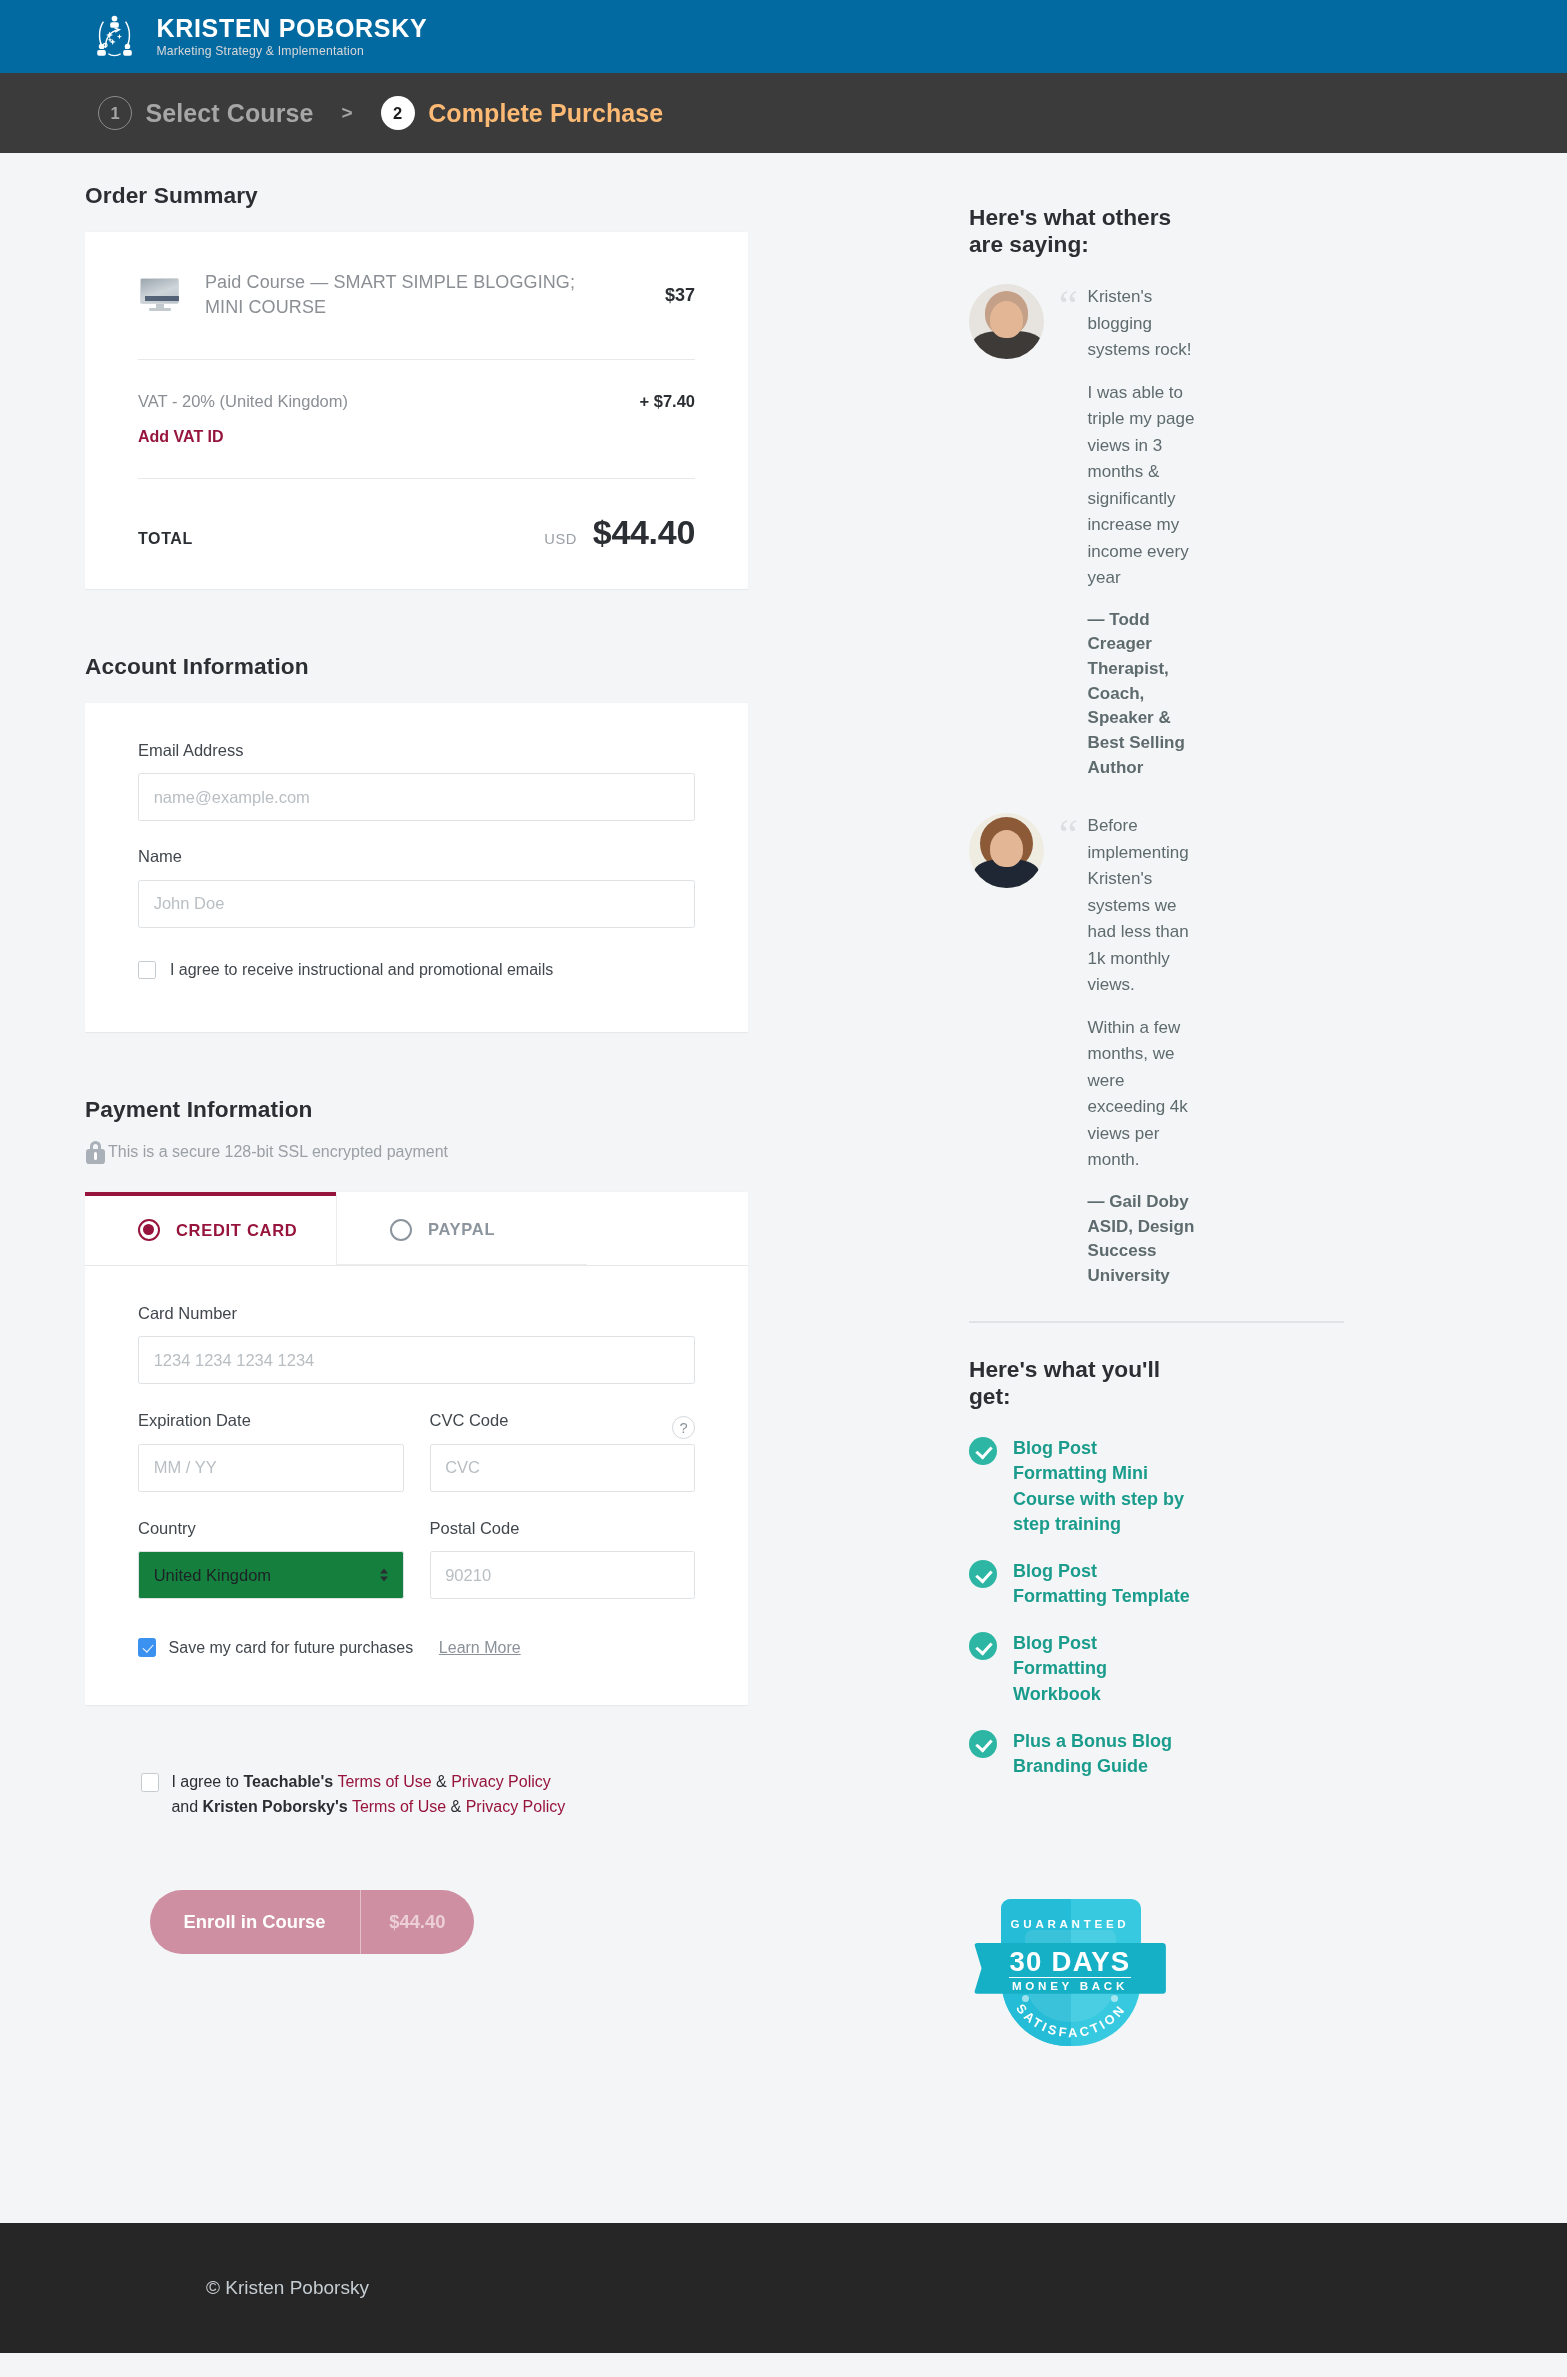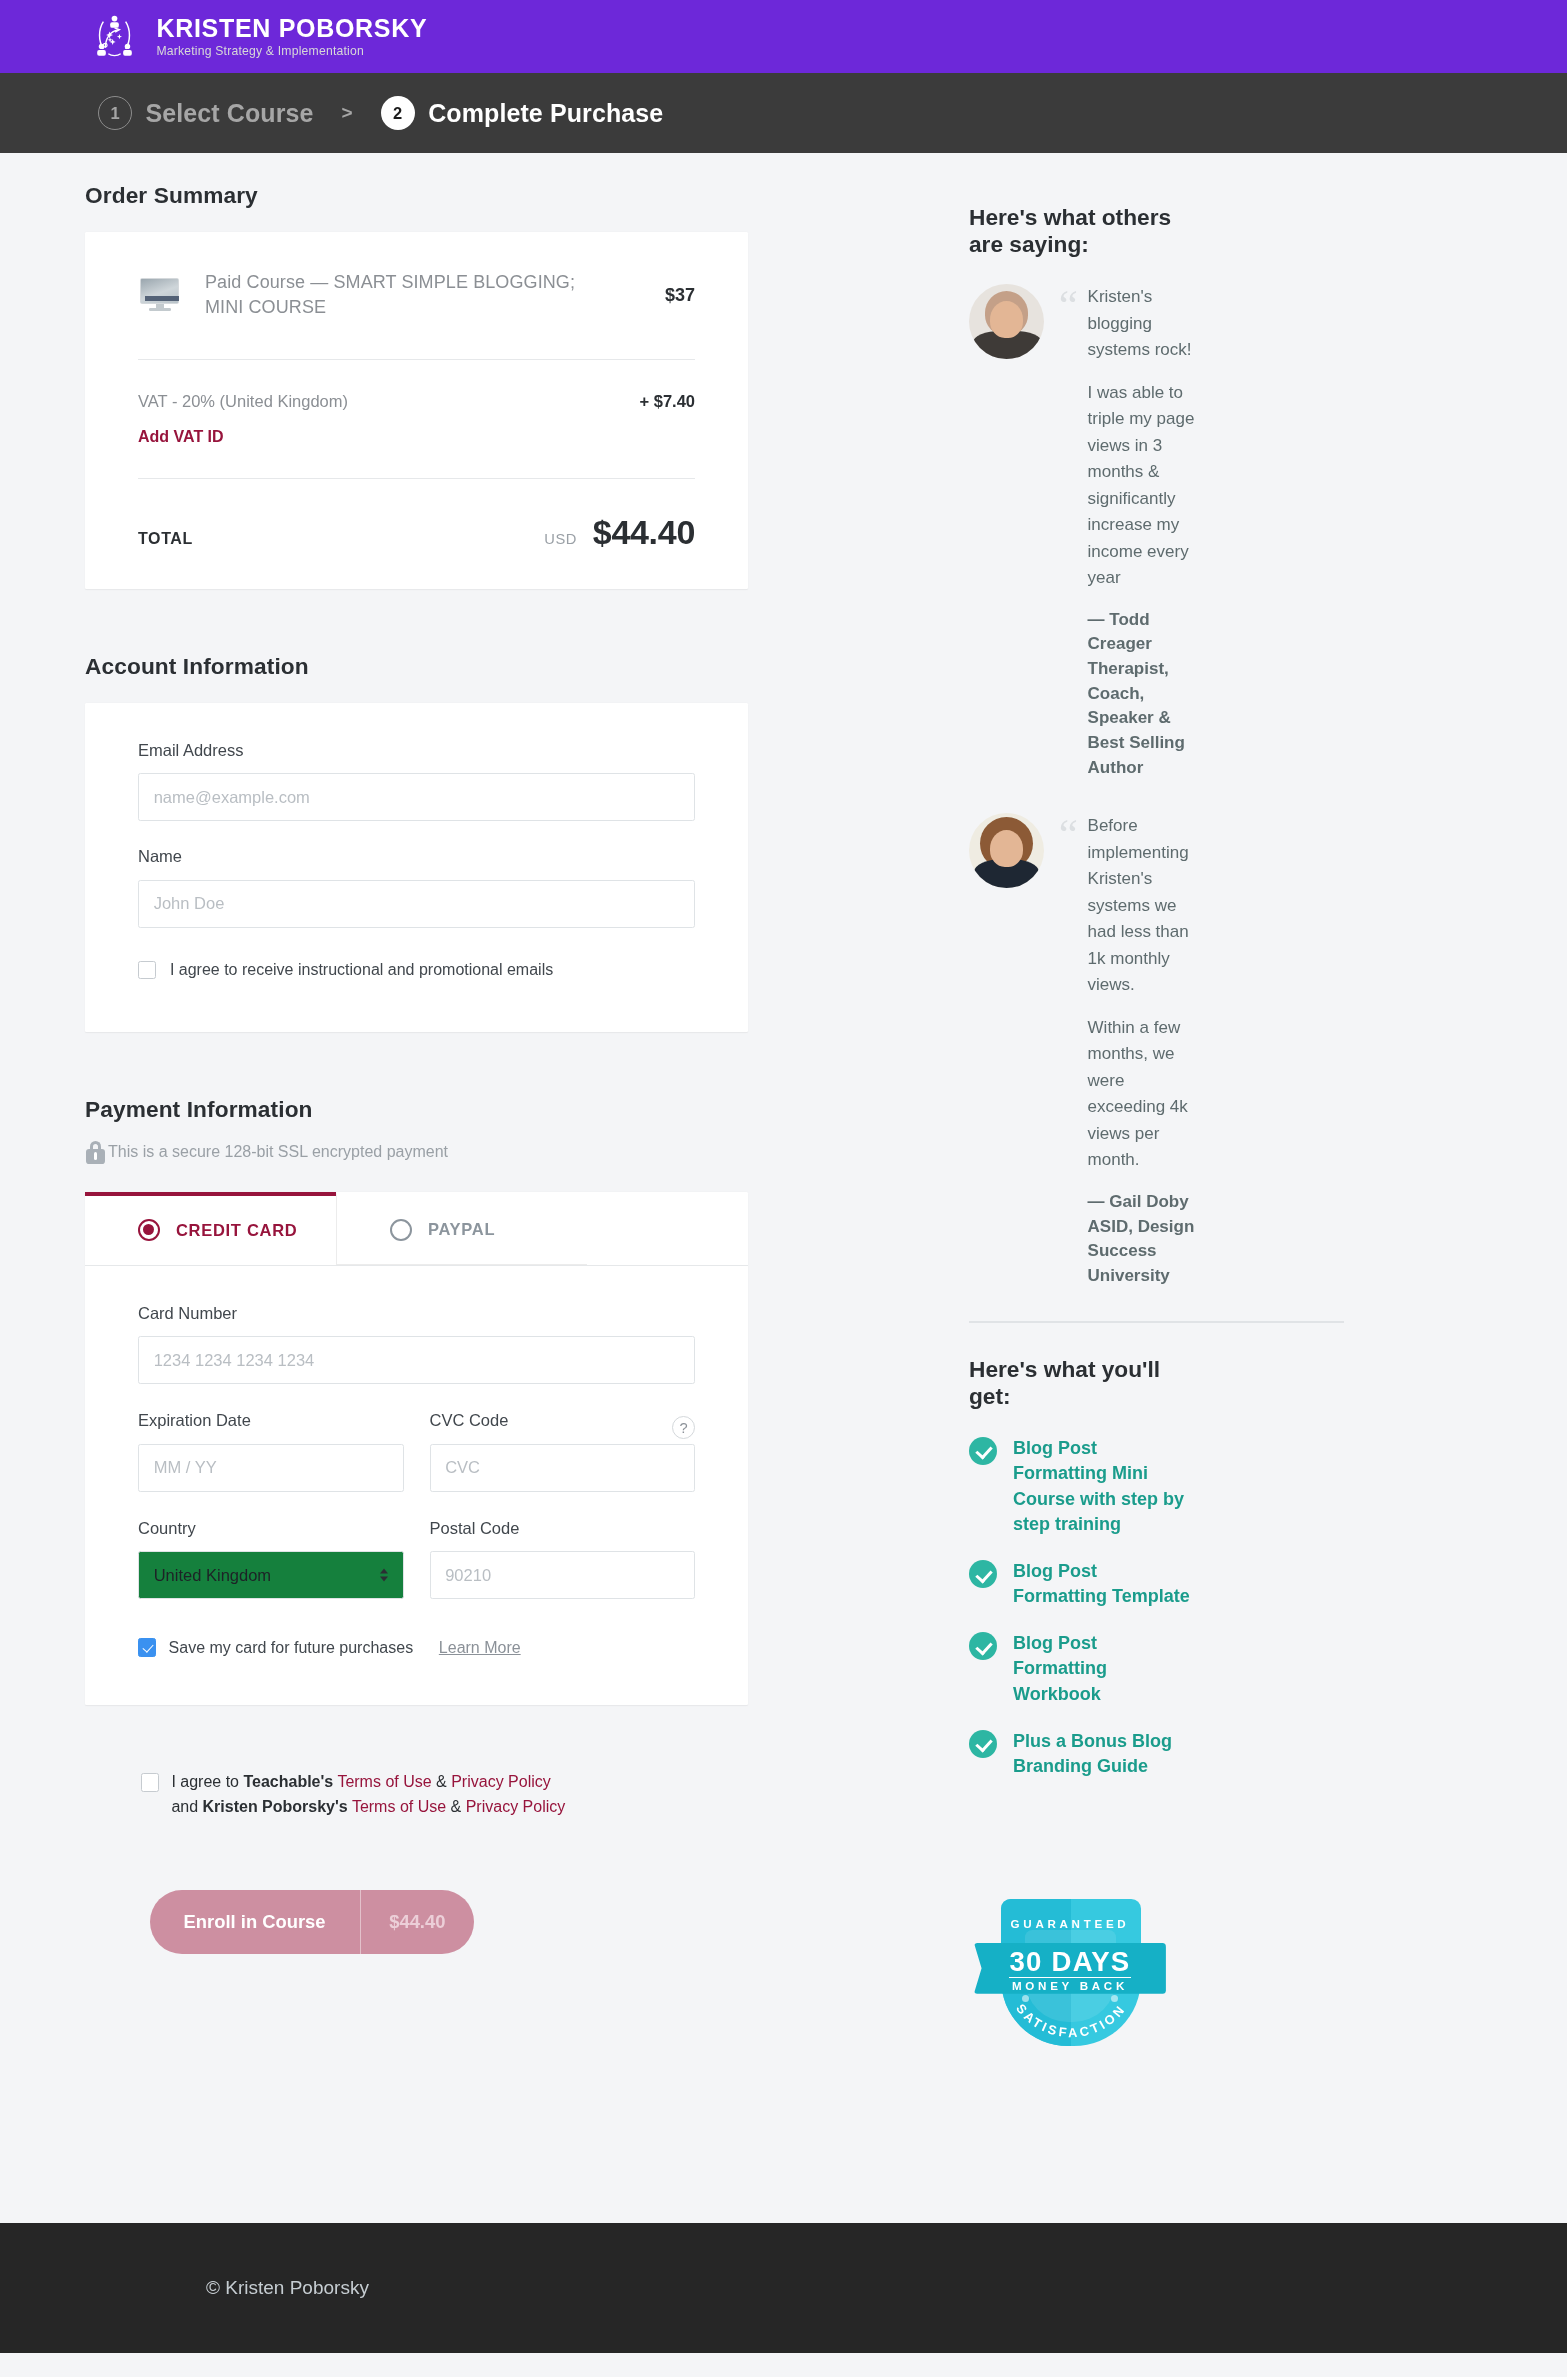--- a/index.html
+++ b/index.html
@@ -6,21 +6,21 @@
   html, body {
     width: 1568px;
     background: #f4f5f7;
     font-family: "Liberation Sans", sans-serif;
     -webkit-font-smoothing: antialiased;
   }
   body { width: 1568px; min-height: 2377px; position: relative; }
 
   
   .site-header {
-    background: #6d28d9;
+    background: #0369a1;
     height: 73px;
     display: flex;
     align-items: center;
     padding-left: 91px;
   }
   .brand { display: flex; align-items: center; gap: 18.4px; }
   .brand-mark { width: 47px; height: 47px; position: relative; flex: 0 0 auto; }
   .brand-text { display: flex; flex-direction: column; justify-content: center; }
   .brand-name {
     color: #ffffff;
@@ -49,21 +49,21 @@
   .step-circle {
     width: 34px; height: 34px;
     border-radius: 50%;
     display: flex; align-items: center; justify-content: center;
     font-size: 16.5px; font-weight: bold;
   }
   .step-circle.inactive { border: 1.2px solid #8c8c8c; color: #a6a6a6; }
   .step-circle.active { background: #ffffff; color: #1c1c1c; }
   .step-label { font-size: 25px; font-weight: bold; letter-spacing: 0.1px; }
   .step-label.inactive { color: #a6a6a6; }
-  .step-label.active { color: #ffffff; }
+  .step-label.active { color: #fdba74; }
   .step-sep { color: #a6a6a6; font-size: 19px; font-weight: bold; margin: 0 28px; }
 
   
   .page {
     background: #f4f5f7;
     padding: 29px 0 0 0;
     min-height: 2070px;
     position: relative;
   }
   .cols { display: flex; align-items: flex-start; }

